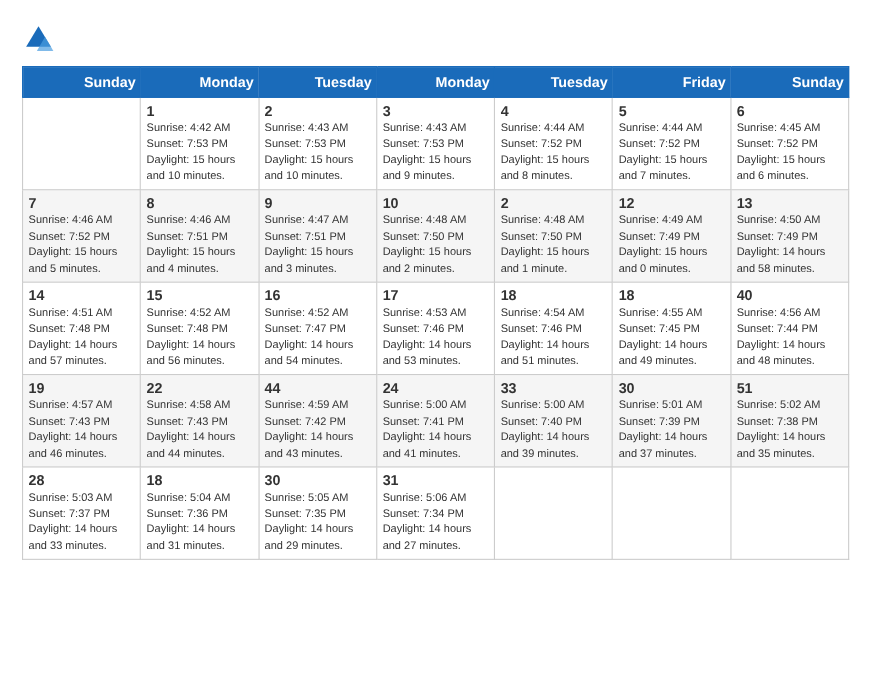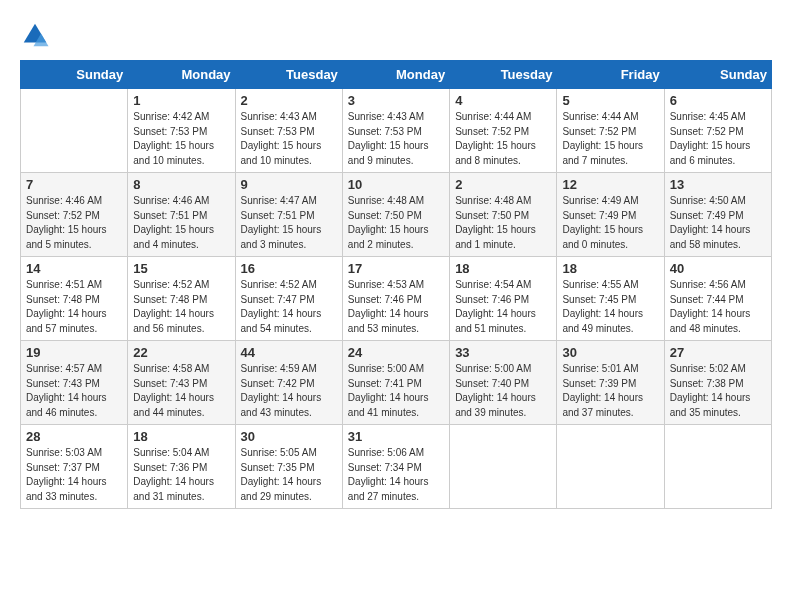--- a/index.html
+++ b/index.html
@@ -231,21 +231,21 @@
         </td>
         <td>
           <div class="day-number">33</div>
           <div class="day-info">Sunrise: 5:00 AM<br>Sunset: 7:40 PM<br>Daylight: 14 hours and 39 minutes.</div>
         </td>
         <td>
           <div class="day-number">30</div>
           <div class="day-info">Sunrise: 5:01 AM<br>Sunset: 7:39 PM<br>Daylight: 14 hours and 37 minutes.</div>
         </td>
         <td>
-          <div class="day-number">27</div>
+          <div class="day-number">51</div>
           <div class="day-info">Sunrise: 5:02 AM<br>Sunset: 7:38 PM<br>Daylight: 14 hours and 35 minutes.</div>
         </td>
       </tr>
       <tr>
         <td>
           <div class="day-number">28</div>
           <div class="day-info">Sunrise: 5:03 AM<br>Sunset: 7:37 PM<br>Daylight: 14 hours and 33 minutes.</div>
         </td>
         <td>
           <div class="day-number">18</div>

